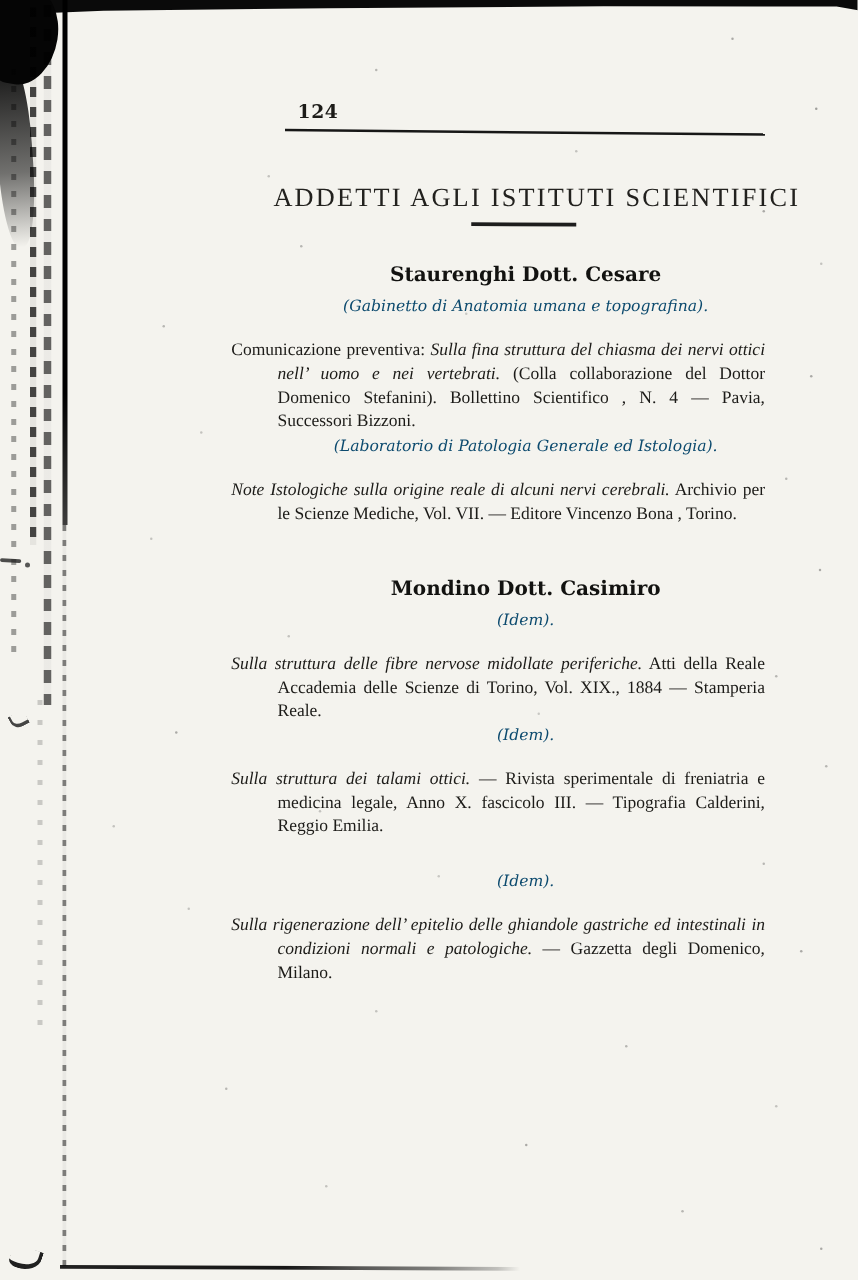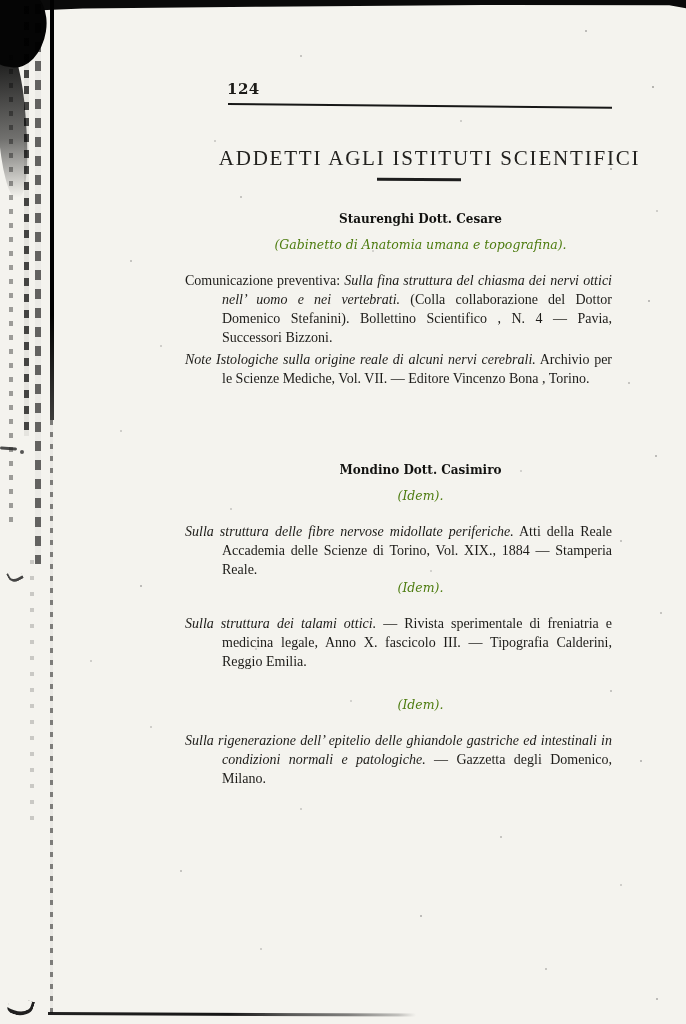--- a/index.html
+++ b/index.html
@@ -66,38 +66,38 @@
       655px 455px 0 rgba(0,0,0,.3), 230px 508px 0 rgba(0,0,0,.2), 620px 540px 0 rgba(0,0,0,.25),
       140px 585px 0 rgba(0,0,0,.3), 660px 612px 0 rgba(0,0,0,.25), 255px 648px 0 rgba(0,0,0,.2),
       610px 690px 0 rgba(0,0,0,.25), 150px 726px 0 rgba(0,0,0,.2), 640px 760px 0 rgba(0,0,0,.3),
       300px 808px 0 rgba(0,0,0,.2), 500px 836px 0 rgba(0,0,0,.25), 180px 870px 0 rgba(0,0,0,.25),
       620px 884px 0 rgba(0,0,0,.2), 420px 915px 0 rgba(0,0,0,.3), 260px 948px 0 rgba(0,0,0,.2),
       545px 968px 0 rgba(0,0,0,.25), 656px 998px 0 rgba(0,0,0,.3), 90px 660px 0 rgba(0,0,0,.2),
       460px 120px 0 rgba(0,0,0,.2), 372px 250px 0 rgba(0,0,0,.18), 520px 470px 0 rgba(0,0,0,.18),
       350px 700px 0 rgba(0,0,0,.18), 430px 570px 0 rgba(0,0,0,.18);
   }
   
-  .page-header{position:absolute;left:171px;top:80px;width:427px;}
+  .page-header{position:absolute;left:182px;top:80px;width:427px;}
   .page-number{font-family:"DejaVu Serif", serif;font-weight:bold;font-size:15px;margin-left:56px;letter-spacing:.5px;}
   .header-rule{position:absolute;left:228px;top:103px;width:384px;height:2px;background:#171717;
     transform:rotate(.55deg);transform-origin:left center;}
   .page-title{
     position:absolute;left:185px;top:146px;width:427px;text-align:center;transform:translateX(31px);
     font-size:21px;letter-spacing:1.8px;color:#22211e;white-space:nowrap;
   }
   .title-rule{position:absolute;left:377px;top:178px;width:84px;height:2.5px;background:#1d1d1d;transform:rotate(.4deg);}
   .entry{position:absolute;left:185px;width:427px;}
   .entry-1{top:211px;} .entry-2{top:350px;} .entry-3{top:462px;} .entry-4{top:581px;} .entry-5{top:698px;}
   .entry-head{
-    font-family:"DejaVu Serif", serif;font-weight:bold;font-size:12px;line-height:17px;
+    font-family:"DejaVu Serif", serif;font-weight:bold;font-size:16px;line-height:17px;
     text-align:center;transform:translateX(22px);margin:0 0 10px 0;color:#121210;white-space:nowrap;
   }
   .entry-aff{
     font-family:"DejaVu Serif", serif;font-style:italic;font-size:12.5px;line-height:14px;
-    text-align:center;transform:translateX(22px);margin:0 0 19px 0;color:#4d7c0f;white-space:nowrap;
+    text-align:center;transform:translateX(22px);margin:0 0 19px 0;color:#0c4a6e;white-space:nowrap;
   }
   .entry-body{
     font-size:14px;line-height:19px;text-align:justify;margin:0 0 0 37px;text-indent:-37px;color:#1c1b18;
   }
   .it{font-style:italic;}
 </style>
 </head>
 <body>
 
 <div class="top-band"></div>
@@ -124,20 +124,21 @@
 <div class="page-title">ADDETTI AGLI ISTITUTI SCIENTIFICI</div>
 <div class="title-rule"></div>
 
 <div class="entry entry-1">
   <div class="entry-head">Staurenghi Dott. Cesare</div>
   <div class="entry-aff">(Gabinetto di Anatomia umana e topografina).</div>
   <p class="entry-body"><span>Comunicazione preventiva: </span><span class="it">Sulla fina struttura del chiasma dei nervi ottici nell’ uomo e nei vertebrati.</span><span> (Colla collaborazione del Dottor Domenico Stefanini). Bollettino Scientifico , N. 4 — Pavia, Successori Bizzoni.</span></p>
 </div>
 
 <div class="entry entry-2">
+  <div class="entry-aff">(Laboratorio di Patologia Generale ed Istologia).</div>
   <p class="entry-body"><span></span><span class="it">Note Istologiche sulla origine reale di alcuni nervi cerebrali.</span><span> Archivio per le Scienze Mediche, Vol. VII. — Editore Vincenzo Bona , Torino.</span></p>
 </div>
 
 <div class="entry entry-3">
   <div class="entry-head">Mondino Dott. Casimiro</div>
   <div class="entry-aff">(Idem).</div>
   <p class="entry-body"><span></span><span class="it">Sulla struttura delle fibre nervose midollate periferiche.</span><span> Atti della Reale Accademia delle Scienze di Torino, Vol. XIX., 1884 — Stamperia Reale.</span></p>
 </div>
 
 <div class="entry entry-4">

